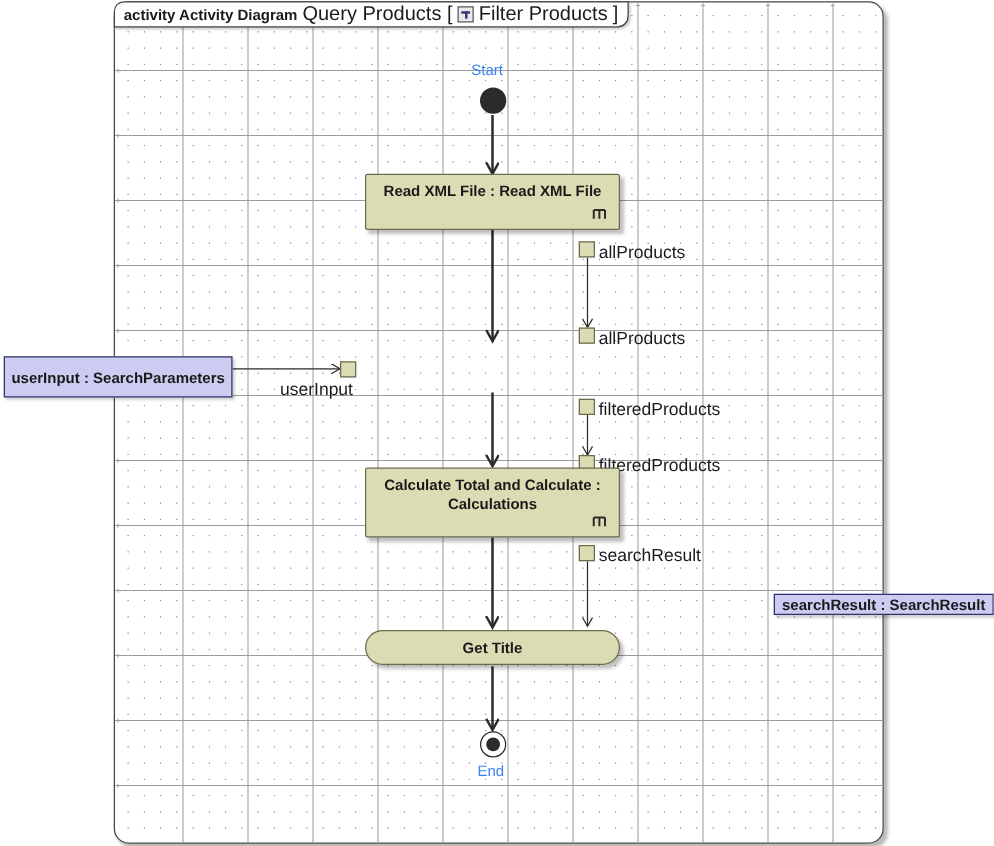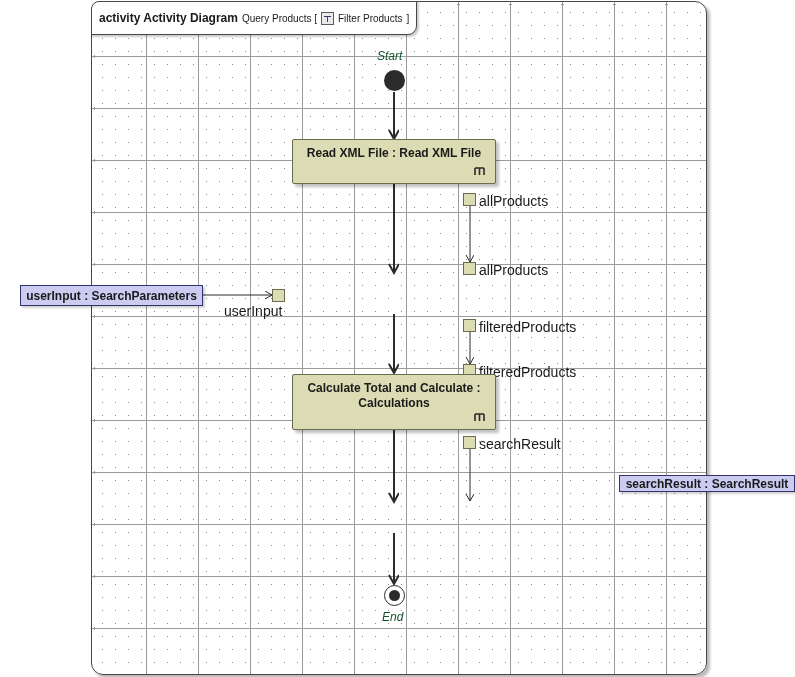--- a/index.html
+++ b/index.html
@@ -77,41 +77,41 @@
     -webkit-mask-position: 53px 0px, 0px 53px;
     mask-position: 53px 0px, 0px 53px;
     opacity: 0.85;
   }
 
   
   .frame-header {
     position: absolute;
     left: 91px;
     top: 1px;
-    height: 34px;
+    height: 21px;
     box-sizing: border-box;
     border: 1px solid #464646;
     border-top-left-radius: 8px;
     border-bottom-right-radius: 9px;
     background: #ffffff;
     padding: 0 7px 0 7px;
     display: flex;
     align-items: center;
     gap: 4px;
     white-space: nowrap;
     font-size: 12px;
     color: #1a1a1a;
     box-shadow: 1.5px 1.5px 2px rgba(0,0,0,0.2);
   }
   .frame-header .kw {
     font-weight: bold;
     font-size: 12px;
   }
   .frame-header .nm {
-    font-size: 10px;
+    font-size: 16px;
   }
   .hdr-icon {
     display: inline-block;
     width: 13px;
     height: 13px;
     position: relative;
     border: 1px solid #5b5b5b;
     background: #e9e9e9;
     box-sizing: border-box;
     vertical-align: middle;
@@ -182,23 +182,22 @@
     content: "";
     position: absolute;
     left: 3.5px; top: 3.5px;
     width: 11px; height: 11px;
     border-radius: 50%;
     background: #2b2b2b;
   }
   .node-caption {
     position: absolute;
     font-size: 12px;
-    color: #14532d;
+    color: #3b82f6;
     white-space: nowrap;
-    font-style: italic;
   }
 
   
   .pin {
     position: absolute;
     width: 13px;
     height: 13px;
     background: #dcdcb4;
     border: 1px solid #6b6b4e;
     box-sizing: border-box;
@@ -304,41 +303,44 @@
   <div class="pin" style="left:463px; top:193px;"></div>
   <div class="pin-label" style="left:479px; top:193px;">allProducts</div>
 
   <div class="pin" style="left:463px; top:262px;"></div>
   <div class="pin-label" style="left:479px; top:262px;">allProducts</div>
 
 
   <div class="pin" style="left:272px; top:289px;"></div>
   <div class="pin-label" style="left:224px; top:303px;">userInput</div>
 
-  <div class="objnode" style="left:3px; top:285px; width:183px; height:21px;margin-left:17px;">
+  <div class="objnode" style="left:3px; top:285px; width:183px; height:33px;">
     <span>userInput : SearchParameters</span>
   </div>
 
   <div class="pin" style="left:463px; top:319px;"></div>
   <div class="pin-label" style="left:479px; top:319px;">filteredProducts</div>
 
   <div class="pin" style="left:463px; top:364px;"></div>
   <div class="pin-label" style="left:479px; top:364px;">filteredProducts</div>
 
   <div class="act" style="left:292px; top:374px; width:204px; height:56px;">
     <div class="act-label" style="white-space:pre-line;">Calculate Total and Calculate :
 Calculations</div>
     <svg class="rake" viewBox="0 0 13 13">
       <path d="M2,3 L11,3 M2,3 L2,10 M6.5,3 L6.5,10 M11,3 L11,10" stroke="#2b2b2b" stroke-width="1.6" fill="none"></path>
     </svg>
   </div>
 
   <div class="pin" style="left:463px; top:436px;"></div>
   <div class="pin-label" style="left:479px; top:436px;">searchResult</div>
 
+  <div class="act" style="left:292px; top:504px; width:204px; height:28px; border-radius:14px;">
+    <div class="act-label" style="top:6px;">Get Title</div>
+  </div>
 
   <div class="objnode" style="left:619px; top:475px; width:176px; height:17px;justify-content:center;">
     <span>searchResult : SearchResult</span>
   </div>
 
   <div class="end-node" style="left:384px; top:585px;"></div>
   <div class="node-caption" style="left:382px; top:610px;">End</div>
 
 </div>
 

